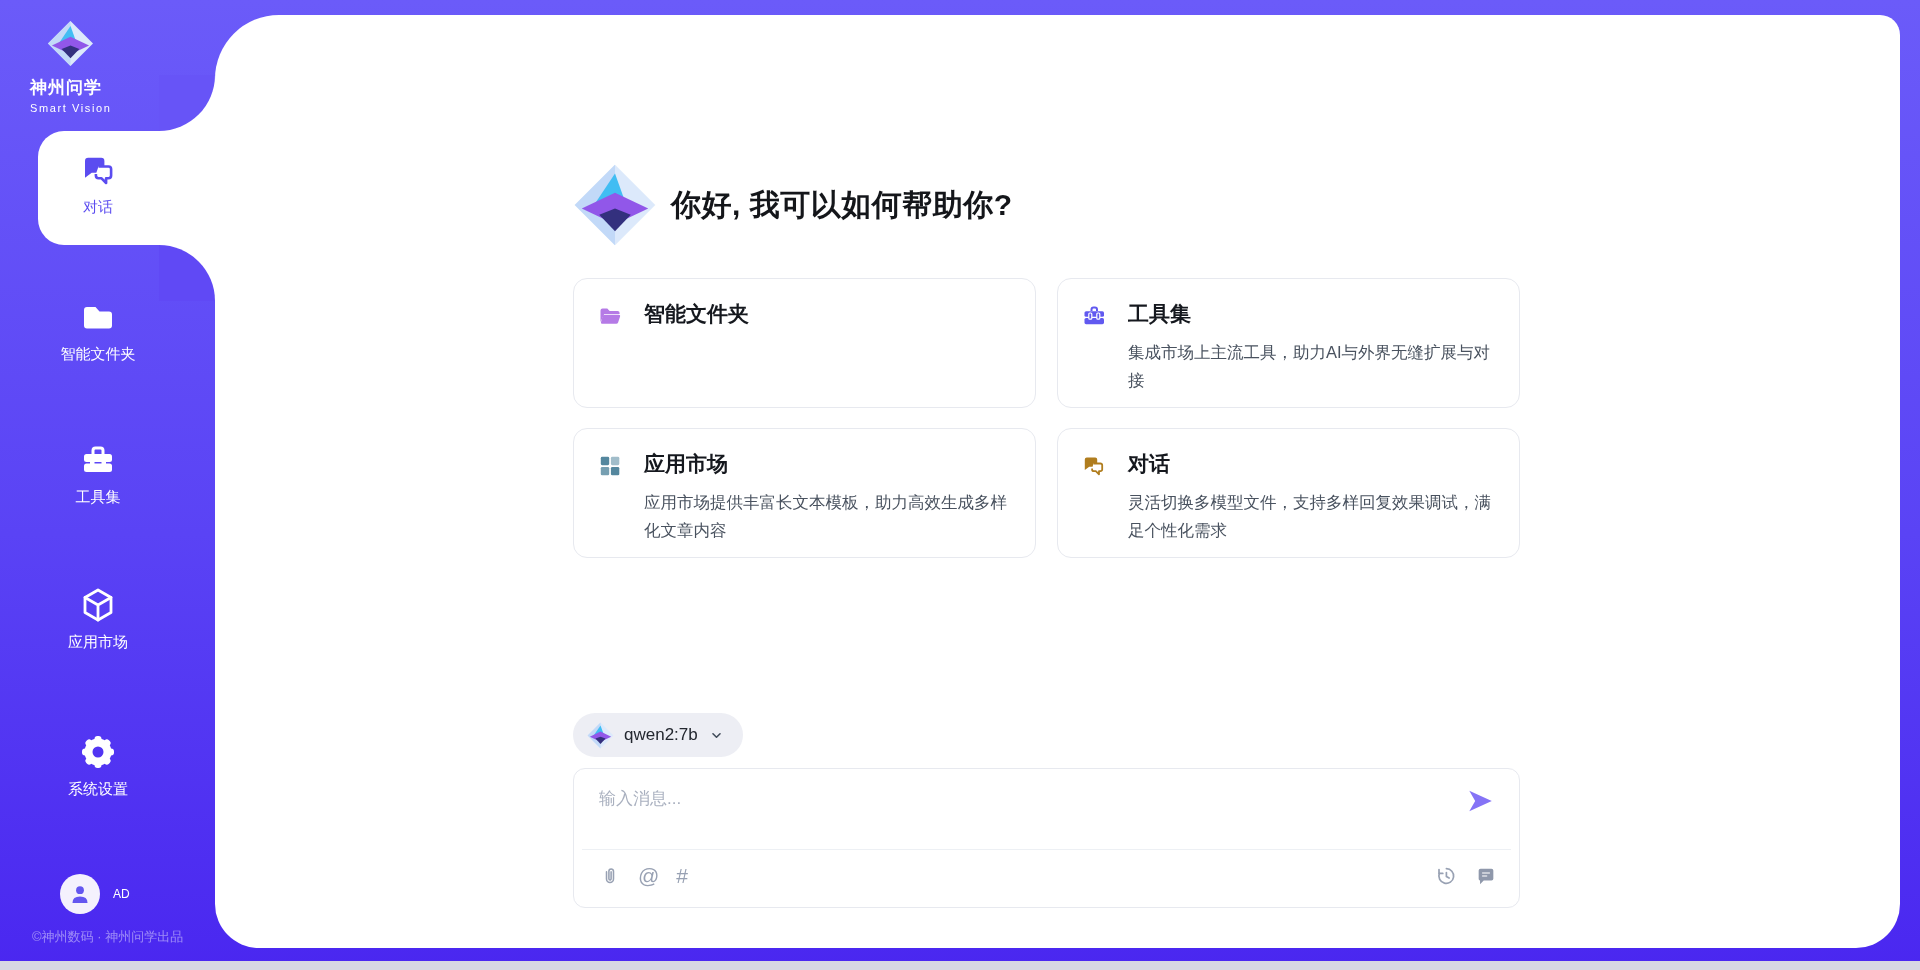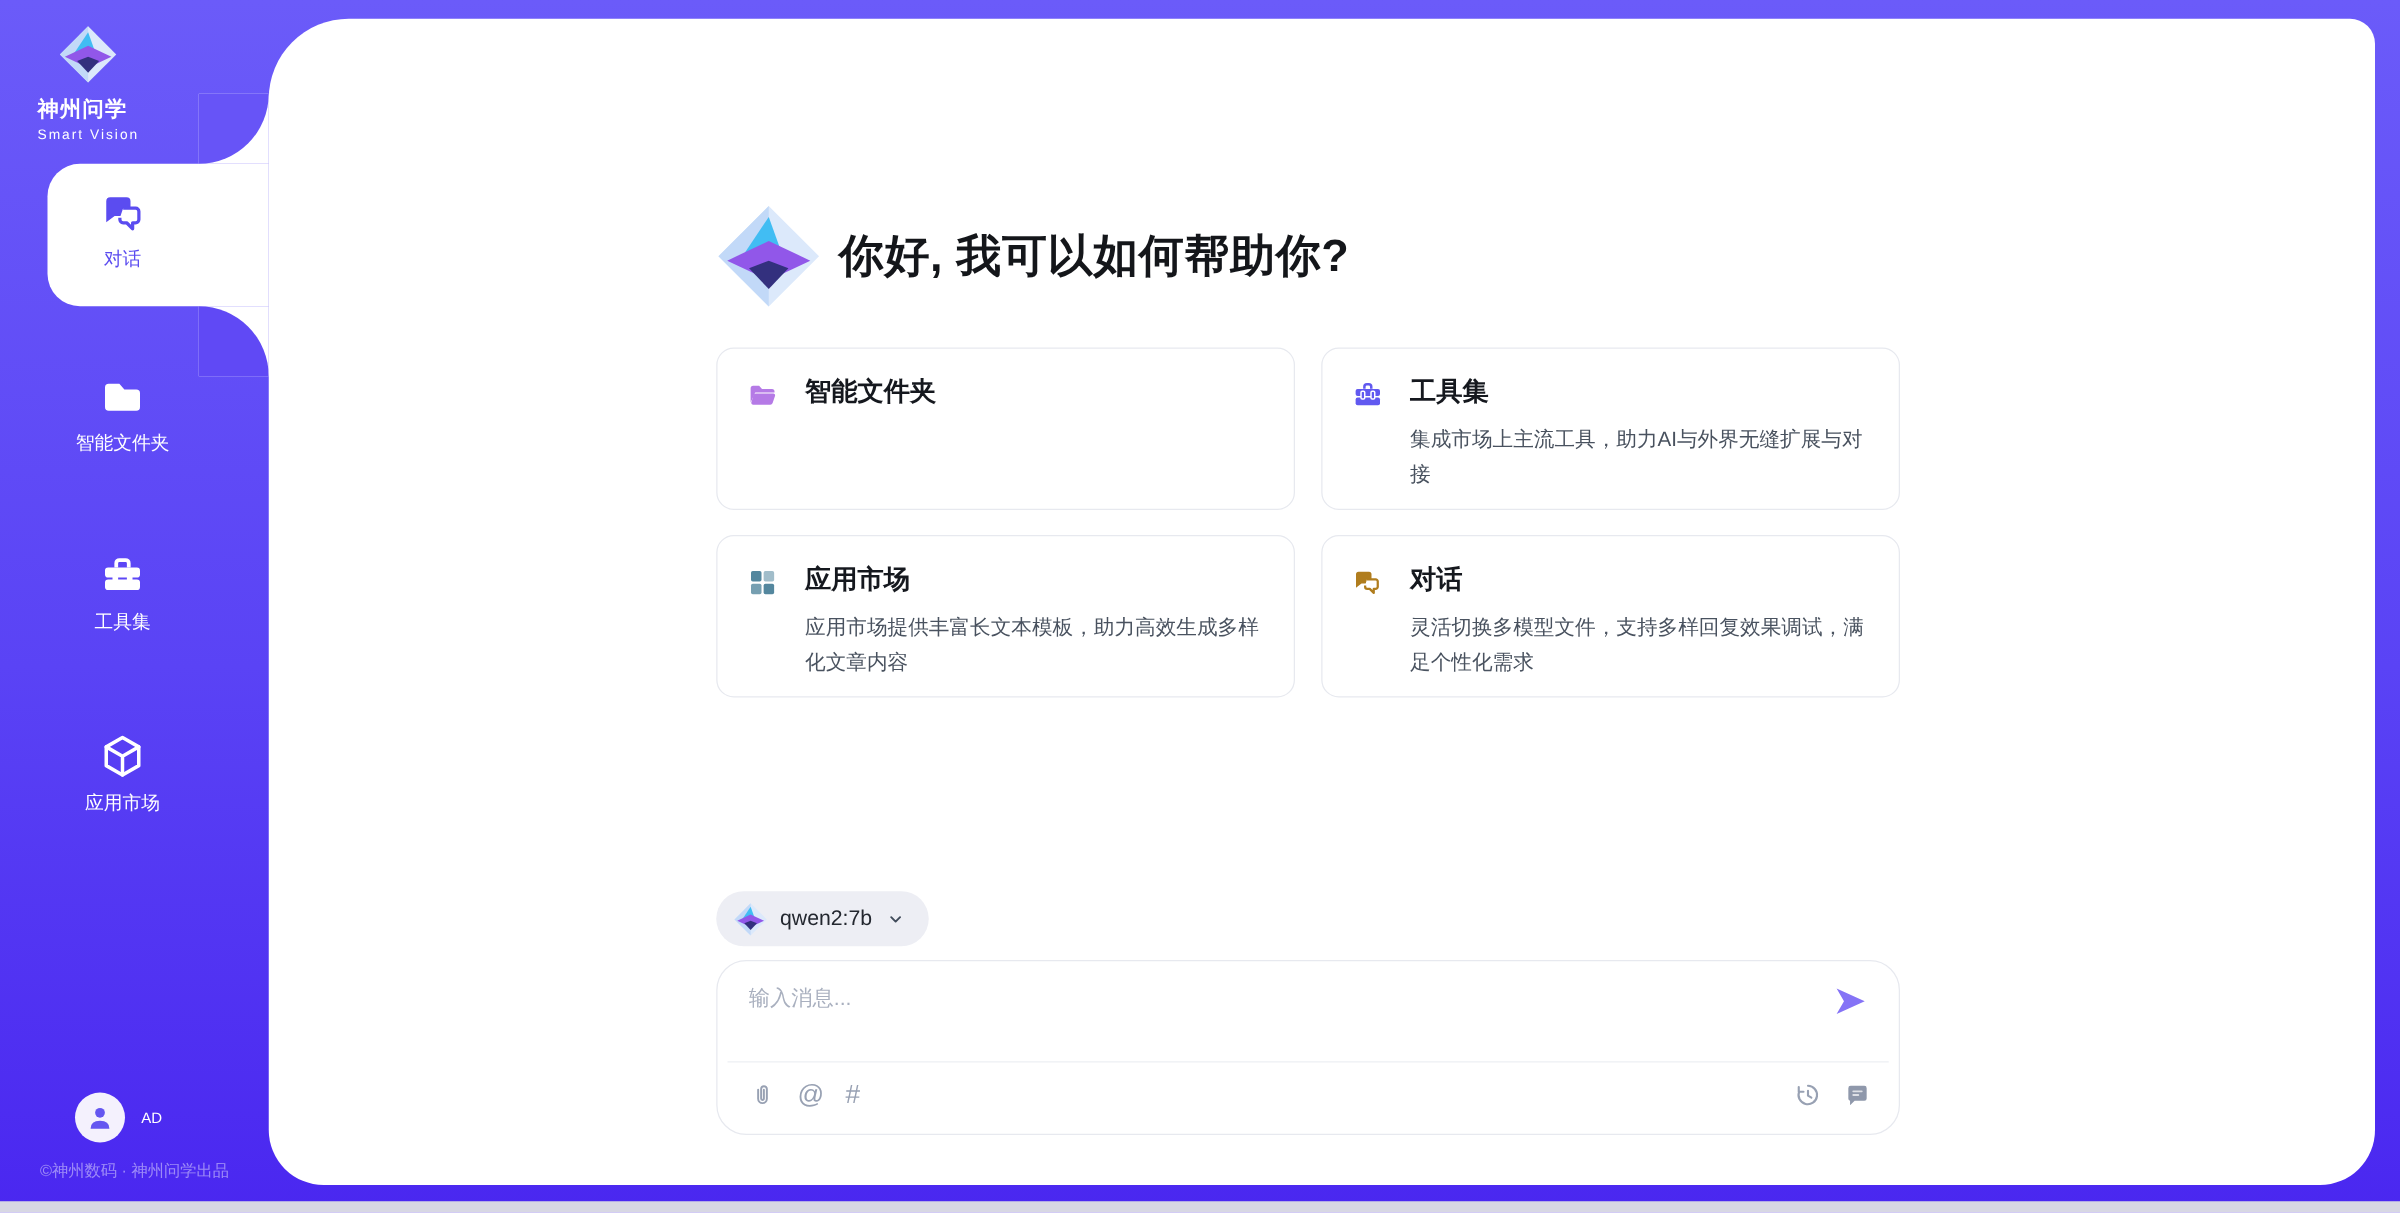--- a/index.html
+++ b/index.html
@@ -30,38 +30,38 @@
   .n1{top:150px;} .n2{top:297px;} .n3{top:440px;} .n4{top:585px;} .n5{top:732px;}
   .user{position:absolute;left:60px;top:874px;display:flex;align-items:center;gap:13px;cursor:pointer;}
   .avatar{width:40px;height:40px;border-radius:50%;background:#f4f1fd;display:flex;align-items:center;justify-content:center;}
   .avatar svg{width:24px;height:24px;}
   .user-name{color:#fff;font-size:12px;font-weight:500;}
   .footer{position:absolute;left:32px;top:928px;font-size:13px;color:rgba(255,255,255,0.45);white-space:nowrap;}
   
   .center{position:absolute;left:358px;top:0;width:947px;height:100%;}
   .greeting{position:absolute;left:0;top:148px;display:flex;align-items:center;gap:14px;}
   .greeting svg{width:84px;height:84px;}
-  .greeting h1{margin:0;font-size:36px;font-weight:800;color:#14161a;letter-spacing:0.5px;}
+  .greeting h1{margin:0;font-size:30px;font-weight:800;color:#14161a;letter-spacing:0.5px;}
   .cards{position:absolute;left:0;top:263px;width:947px;display:grid;
          grid-template-columns:463px 463px;grid-column-gap:21px;grid-row-gap:20px;}
   .card{height:130px;background:#fff;border:1px solid #e7e9ef;border-radius:14px;box-sizing:border-box;
         padding:20px 24px;display:grid;grid-template-columns:46px 1fr;cursor:pointer;}
   .card-icon{width:24px;height:24px;margin-top:5px;}
   .card-icon svg{width:24px;height:24px;display:block;}
   .card h3{margin:0;font-size:21px;font-weight:700;color:#15181e;line-height:30px;}
   .card p{margin:9px 0 0 0;font-size:16.5px;color:#49525f;line-height:28px;}
   .card-body{min-width:0;}
   .model-pill{position:absolute;left:0;top:698px;height:44px;background:#edeef4;border-radius:22px;
               display:inline-flex;align-items:center;gap:10px;padding:0 18px 0 14px;cursor:pointer;}
   .model-pill .pill-logo{width:27px;height:27px;}
   .model-pill .pill-label{font-size:17px;color:#23272f;}
   .model-pill .chev{width:17px;height:17px;}
   
   .composer{position:absolute;left:0;top:753px;width:947px;height:140px;background:#fff;
-            border:1px solid #e7e9ef;border-radius:24px;box-sizing:border-box;}
+            border:1px solid #e7e9ef;border-radius:12px;box-sizing:border-box;}
   .composer textarea{position:absolute;left:25px;top:18px;width:840px;height:54px;border:none;outline:none;
             resize:none;font-family:"Liberation Sans",sans-serif;font-size:17px;color:#374151;background:transparent;padding:0;}
   .composer textarea::placeholder{color:#a9b0bf;}
   .send{position:absolute;right:22px;top:16px;width:34px;height:34px;border:none;background:transparent;padding:0;cursor:pointer;}
   .send svg{width:30px;height:30px;}
   .divider{position:absolute;left:8px;right:8px;top:80px;height:1px;background:#edf0f4;}
   .ctools{position:absolute;left:25px;right:22px;top:95px;display:flex;align-items:center;justify-content:space-between;}
   .ctools .grp{display:flex;align-items:center;gap:17px;}
   .tool-btn{border:none;background:transparent;padding:0;cursor:pointer;display:flex;align-items:center;color:#98a1b3;}
   .tool-btn svg{display:block;}
@@ -134,20 +134,38 @@
     <div class="nav-item n4">
       <span class="nav-icon">
         <svg viewBox="0 0 40 40" fill="none" stroke="#ffffff" stroke-width="2.8" stroke-linejoin="round" stroke-linecap="round">
           <path d="M20 5 33 12.5 33 27.5 20 35 7 27.5 7 12.5 Z"></path>
           <path d="M7 12.5 20 20 33 12.5 M20 20 V35"></path>
         </svg>
       </span>
       <span class="nav-label">应用市场</span>
     </div>
 
+    <div class="nav-item n5">
+      <span class="nav-icon">
+        <svg viewBox="0 0 40 40">
+          <g fill="#ffffff">
+            <rect x="16.5" y="4" width="7" height="9" rx="3"></rect>
+            <rect x="16.5" y="4" width="7" height="9" rx="3" transform="rotate(45 20 20)"></rect>
+            <rect x="16.5" y="4" width="7" height="9" rx="3" transform="rotate(90 20 20)"></rect>
+            <rect x="16.5" y="4" width="7" height="9" rx="3" transform="rotate(135 20 20)"></rect>
+            <rect x="16.5" y="4" width="7" height="9" rx="3" transform="rotate(180 20 20)"></rect>
+            <rect x="16.5" y="4" width="7" height="9" rx="3" transform="rotate(225 20 20)"></rect>
+            <rect x="16.5" y="4" width="7" height="9" rx="3" transform="rotate(270 20 20)"></rect>
+            <rect x="16.5" y="4" width="7" height="9" rx="3" transform="rotate(315 20 20)"></rect>
+          </g>
+          <circle cx="20" cy="20" r="9.5" fill="none" stroke="#ffffff" stroke-width="8"></circle>
+        </svg>
+      </span>
+      <span class="nav-label">系统设置</span>
+    </div>
 
     <div class="user">
       <span class="avatar">
         <svg viewBox="0 0 24 24">
           <circle cx="12" cy="8.2" r="3.9" fill="#6456f0"></circle>
           <path d="M4.5 20.8 q0-6.2 7.5-6.2 t7.5 6.2 v0.2 h-15 z" fill="#6456f0"></path>
         </svg>
       </span>
       <span class="user-name">AD</span>
     </div>

